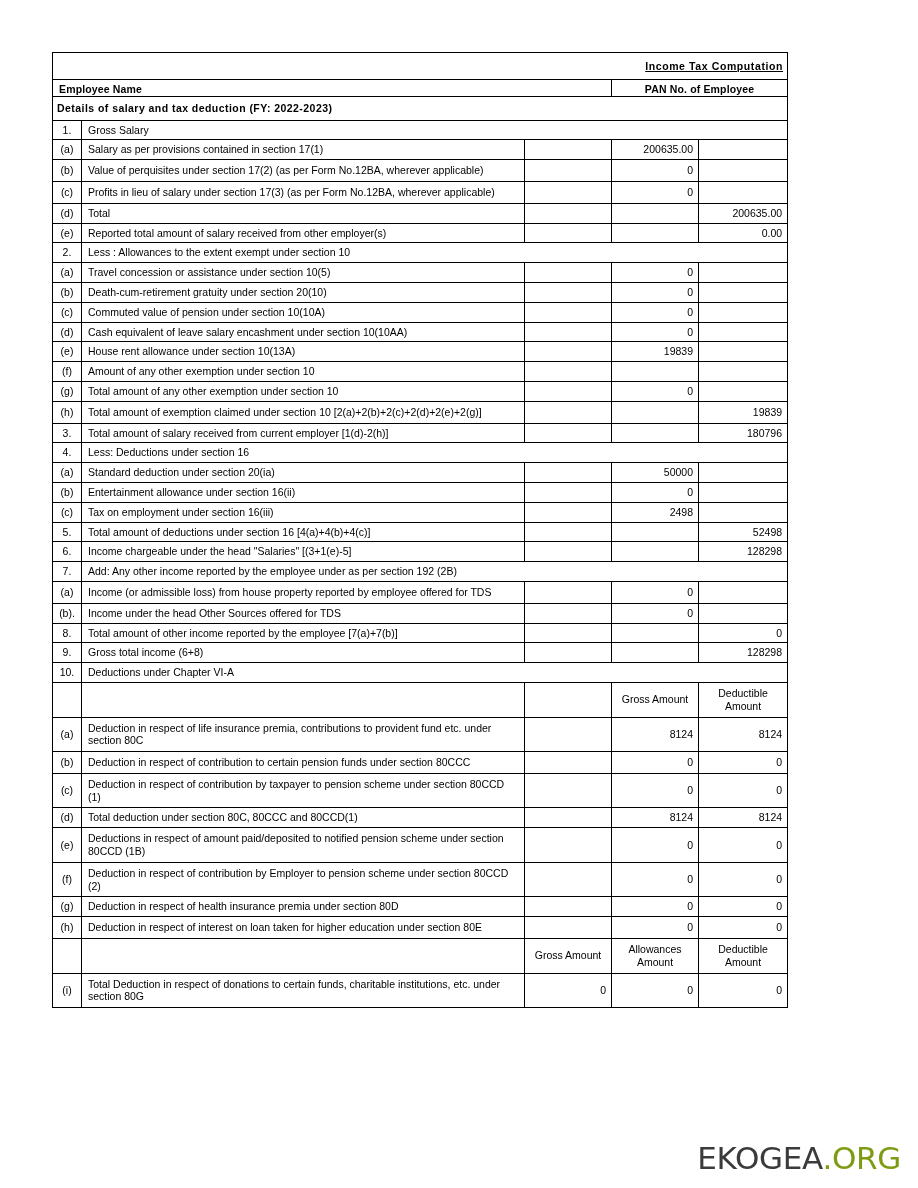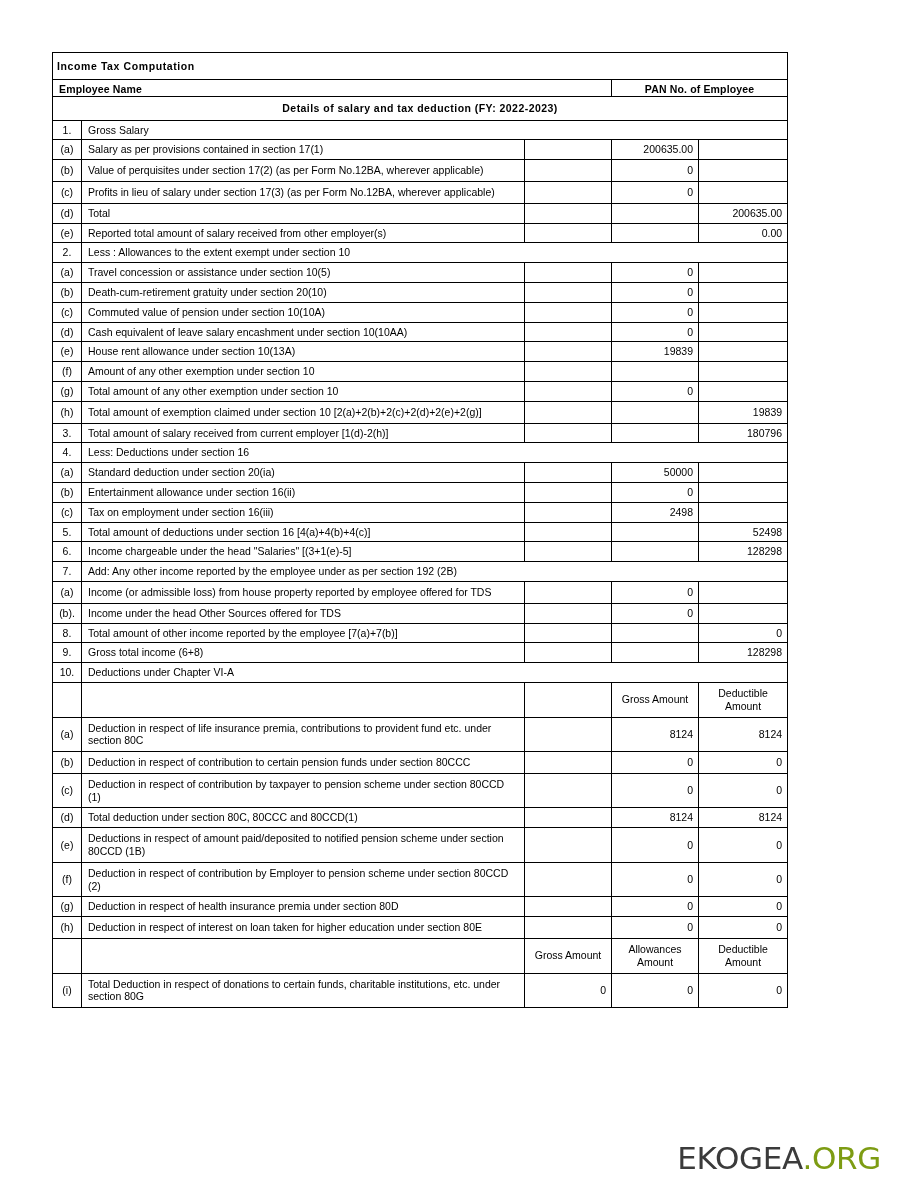--- a/index.html
+++ b/index.html
@@ -40,29 +40,29 @@
   }
 
   
   col.c-label { width: 29px; }
   col.c-desc  { width: 443px; }
   col.c-1     { width: 87px; }
   col.c-2     { width: 87px; }
   col.c-3     { width: 89px; }
 
   .title-cell {
-    text-align: left;
+    text-align: right;
     font-weight: bold;
     font-size: 13px;
     letter-spacing: 0.6px;
     padding: 6px 4px 6px 4px !important;
     height: 14px;
+    text-decoration: underline;
   }
   .subtitle-cell {
-    text-align: center;
     font-weight: bold;
     font-size: 12.5px;
     letter-spacing: 0.45px;
     padding: 5px 4px 5px 4px !important;
   }
 
   .emp-head {
     padding: 3px 6px 0 6px !important;
     font-weight: bold;
     font-size: 10px;
@@ -93,21 +93,21 @@
     text-align: center;
     font-size: 10.5px;
     padding: 4px 3px !important;
     line-height: 1.2;
   }
 
   .two-line .desc, .two-line .lbl, .two-line .num { padding-top: 4px !important; padding-bottom: 4px !important; }
 
   #watermark {
     position: absolute;
-    right: 37px;
+    right: 17px;
     bottom: 12px;
     font-size: 31px;
     font-family: "DejaVu Sans", sans-serif;
     letter-spacing: -0.3px;
     white-space: nowrap;
   }
   #watermark .wm-a { color: #3b3b3b; }
   #watermark .wm-b { color: #7d9c13; }
 </style>
 </head>

